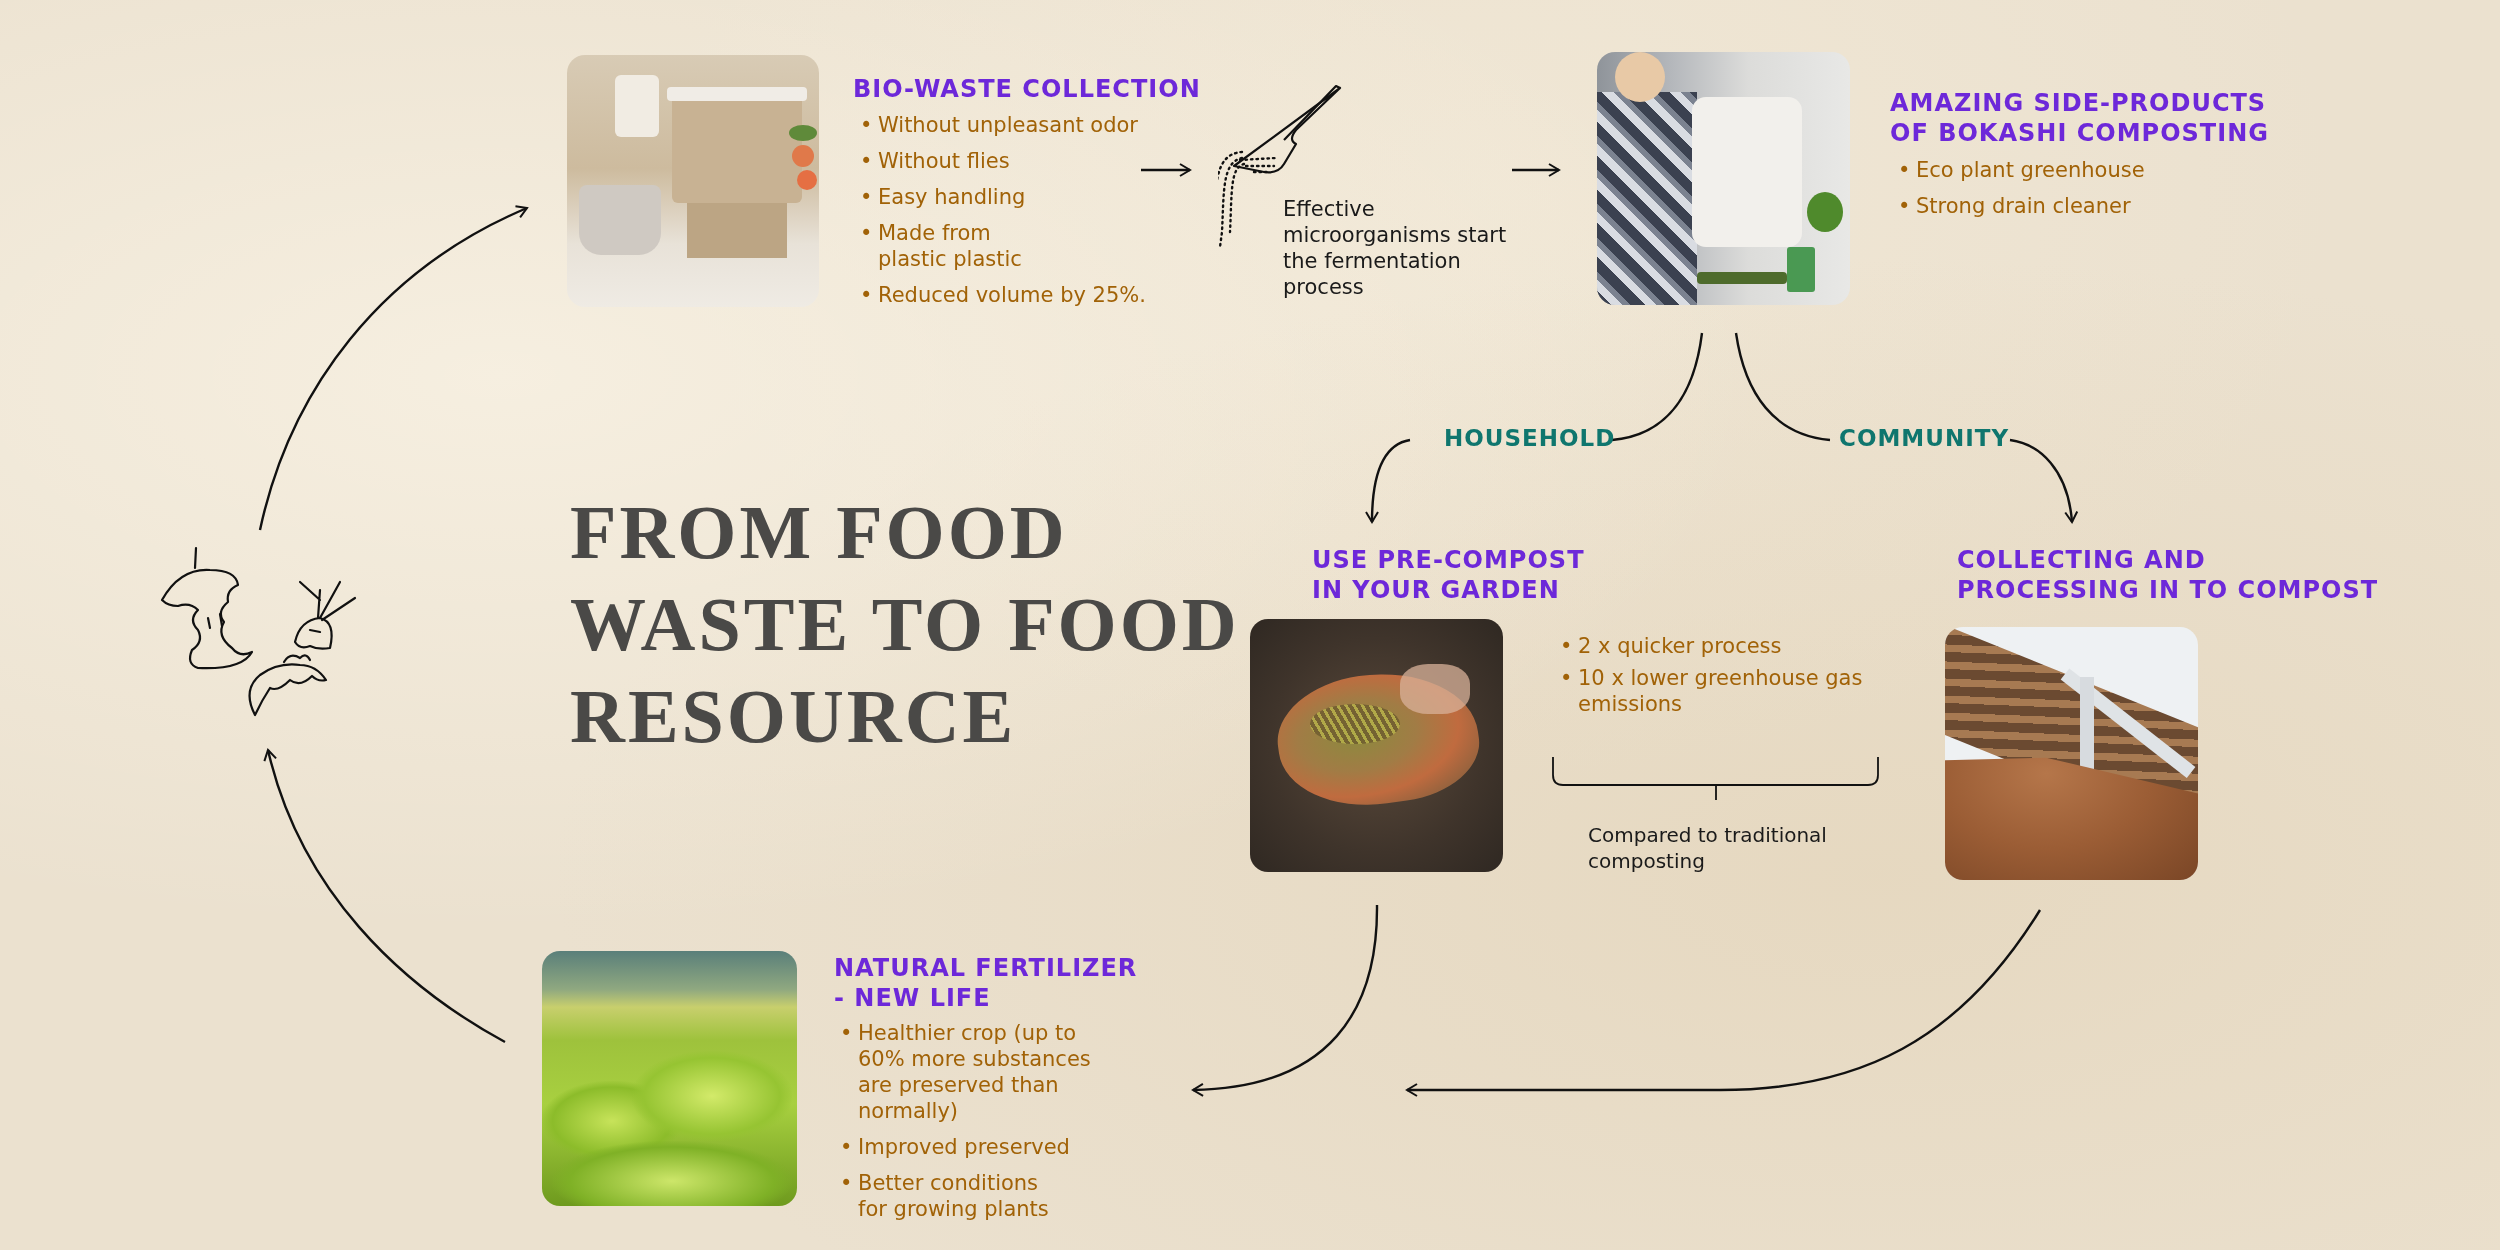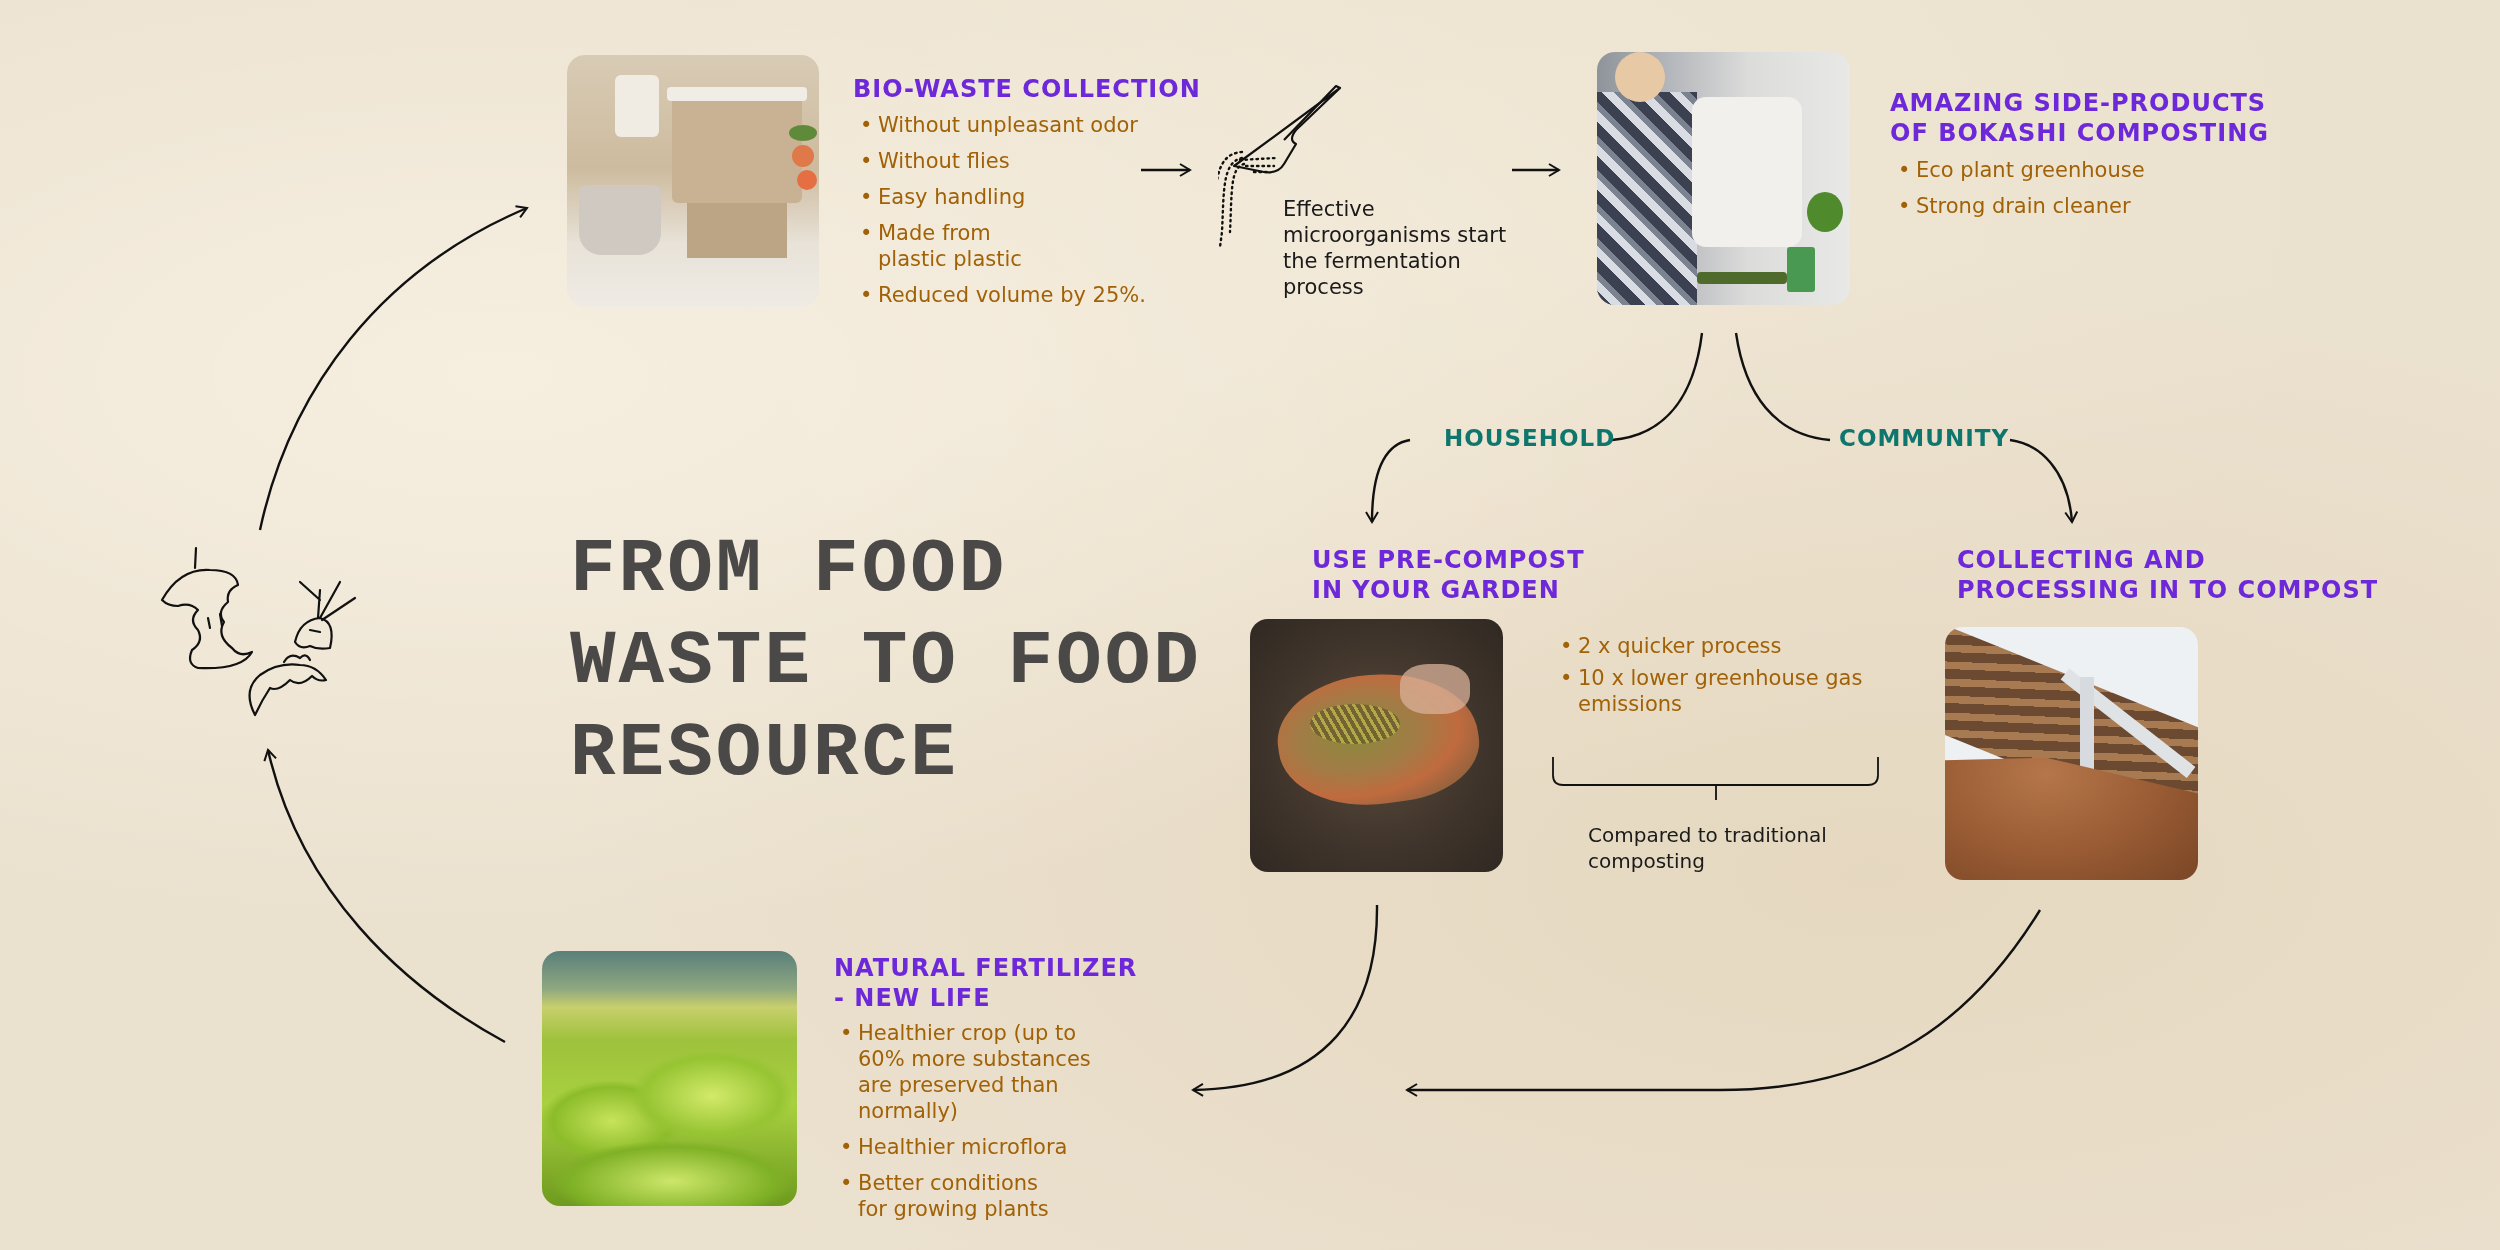--- a/index.html
+++ b/index.html
@@ -22,22 +22,22 @@
     position: absolute; font-family: "DejaVu Sans", sans-serif; font-weight: bold;
     font-size: 24px; letter-spacing: 1px; line-height: 30px; color: #6d28d9;
     text-transform: uppercase;
   }
   .bullets { position: absolute; margin: 0; padding: 0; list-style: none;
     font-family: "DejaVu Sans", sans-serif; font-size: 21px; line-height: 26px; color: #a16207; }
   .bullets li { position: relative; padding-left: 20px; margin-bottom: 10px; }
   .bullets li::before { content: "•"; position: absolute; left: 2px; top: 0; }
   .plain { position: absolute; font-family: "DejaVu Sans", sans-serif; font-size: 21px; line-height: 26px; color: #1a1a1a; }
   .title {
-    position: absolute; left: 570px; top: 524px;
-    font-family: Liberation Mono, monospace; font-weight: bold; font-size: 76px;
+    position: absolute; left: 570px; top: 486px;
+    font-family: Liberation Serif, serif; font-weight: bold; font-size: 76px;
     line-height: 92px; color: #4a4947; letter-spacing: 3px; text-transform: uppercase;
   }
   .branch { position: absolute; font-weight: bold; font-size: 23px; letter-spacing: 1px; color: #0f766e; }
   svg.overlay { position: absolute; left: 0; top: 0; pointer-events: none; }
 </style>
 </head>
 <body>
 
 <svg class="overlay" width="2500" height="1250" viewBox="0 0 2500 1250">
   <defs>
@@ -155,21 +155,21 @@
   <div class="abs" style="left:0; top:130px; width:140px; height:80px; background: radial-gradient(ellipse, #c7e35a 0%, #8cbc2a 60%, rgba(0,0,0,0) 72%);"></div>
   <div class="abs" style="left:90px; top:100px; width:160px; height:90px; background: radial-gradient(ellipse, #d3ea6a 0%, #96c432 60%, rgba(0,0,0,0) 72%);"></div>
   <div class="abs" style="left:10px; top:190px; width:240px; height:80px; background: radial-gradient(ellipse, #cde66a 0%, #7fb126 60%, rgba(0,0,0,0) 72%);"></div>
 </div>
 <div class="heading" style="left:834px; top:953px;">
   <div>NATURAL FERTILIZER</div>
   <div>- NEW LIFE</div>
 </div>
 <ul class="bullets" style="left:838px; top:1020px; width:290px;">
   <li>Healthier crop (up to 60% more substances are preserved than normally)</li>
-  <li>Healthier microflora</li>
+  <li>Improved preserved</li>
   <li style="width:200px;">Better conditions for growing plants</li>
 </ul>
 
 <svg class="abs" style="left:150px; top:540px;" width="220" height="190" viewBox="0 0 220 190">
   <g fill="none" stroke="#111" stroke-width="2.2" stroke-linejoin="round" stroke-linecap="round">
     <g>
       <path d="M46,8 L45,28"></path>
       <path d="M12,60 Q30,28 60,30 Q86,30 88,45 Q76,50 78,62 Q66,72 74,82 Q66,96 82,108 Q90,118 102,112 Q92,130 48,128 Q36,124 42,110 Q54,102 48,90 Q38,80 48,70 Q40,62 28,66 Q18,66 12,60 Z"></path>
       <path d="M58,78 L60,88 M70,74 L72,86"></path>
     </g>

